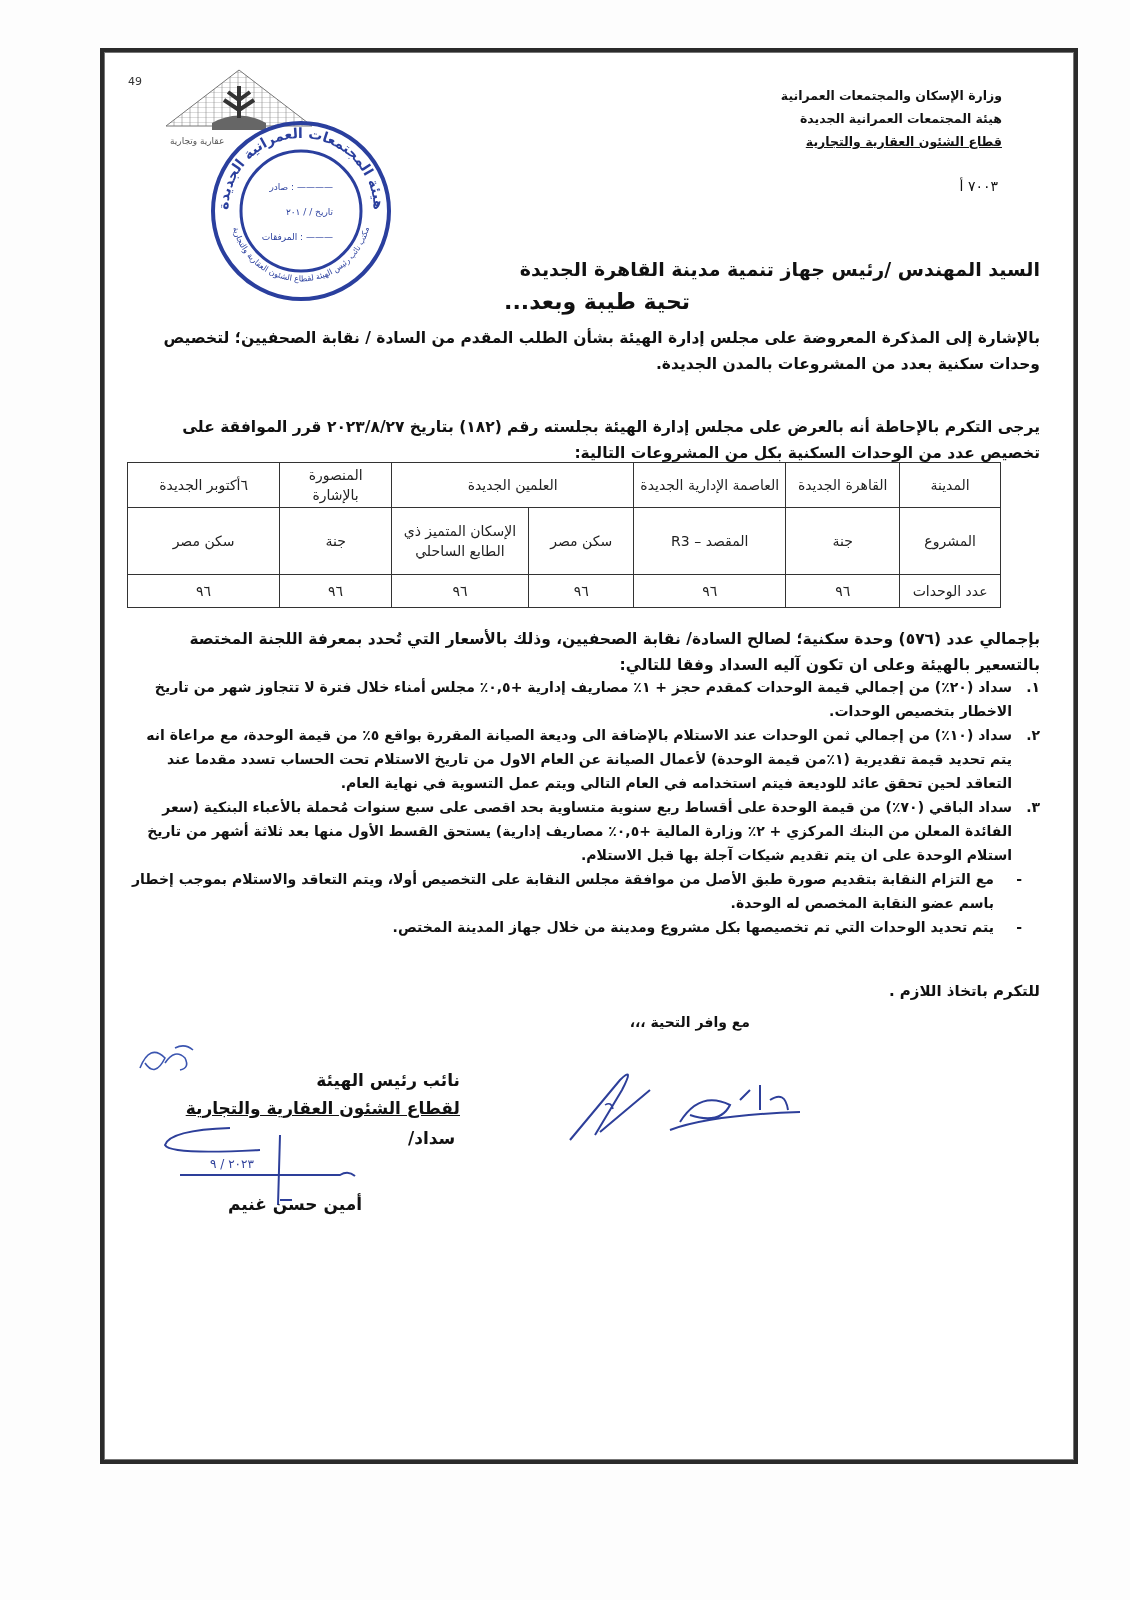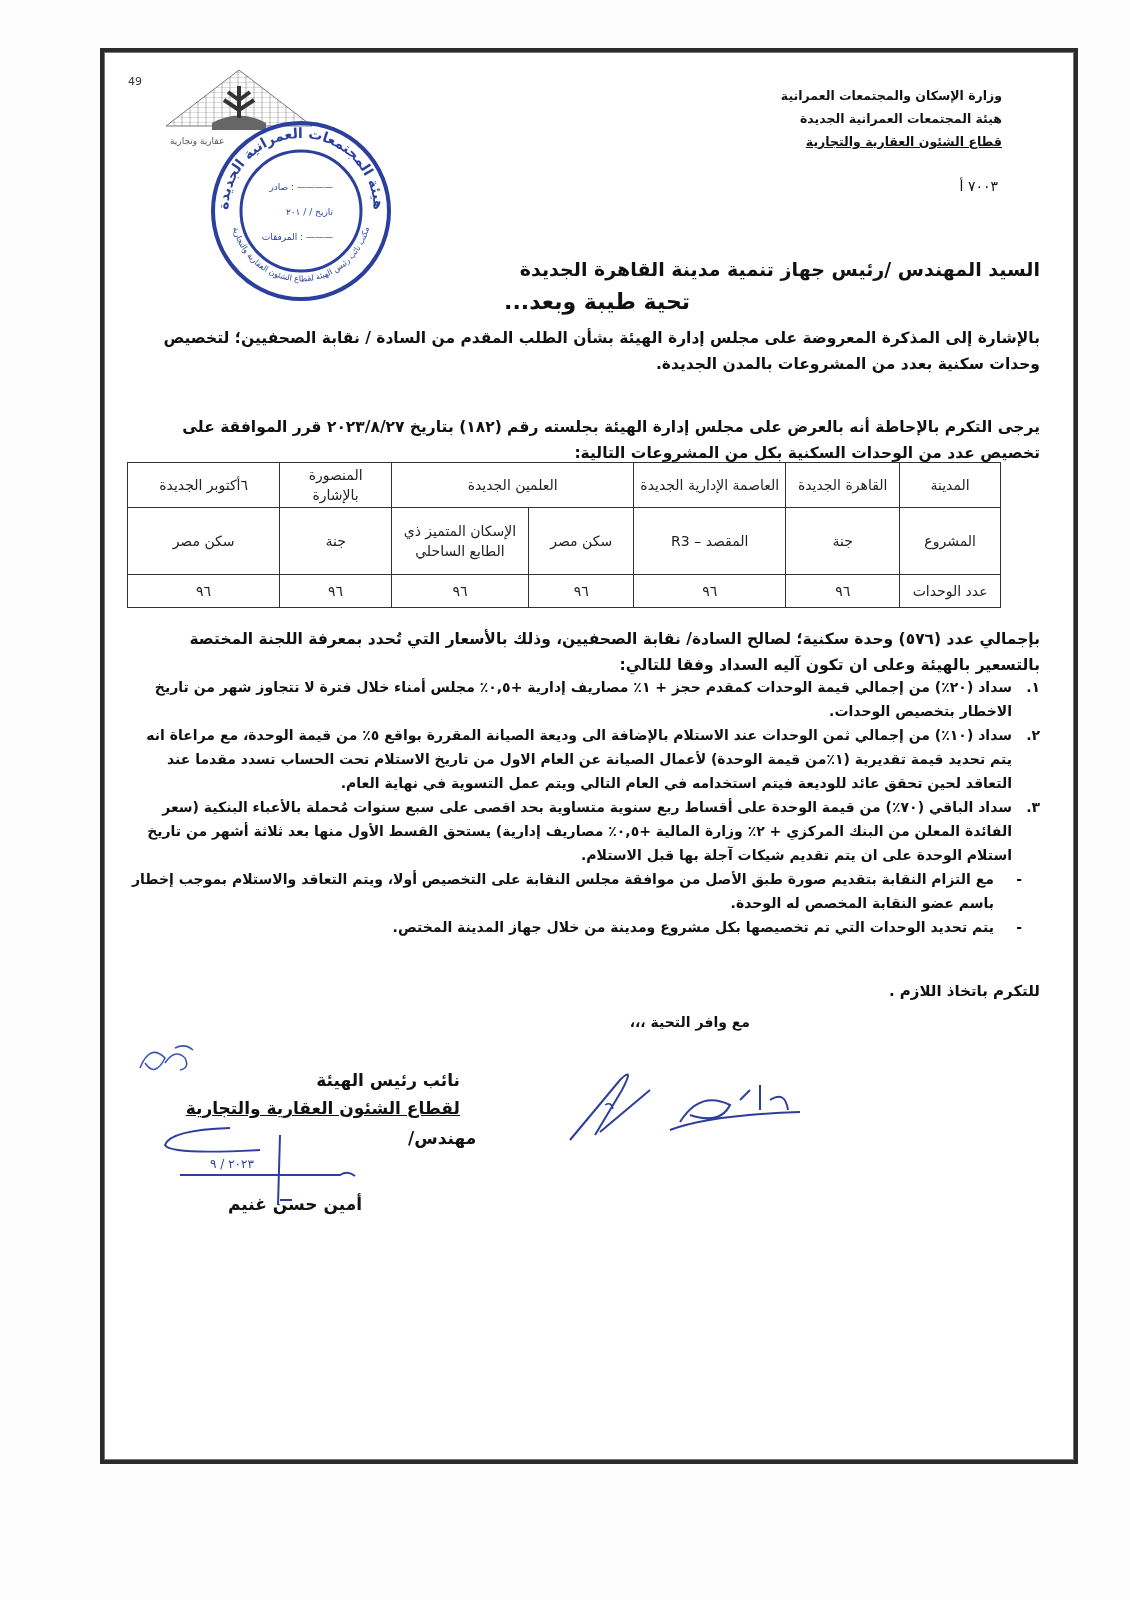--- a/index.html
+++ b/index.html
@@ -157,18 +157,18 @@
   <path d="M110 70 Q150 55 240 52 M120 62 Q140 30 170 45 Q160 65 130 55 M180 40 l10 -10 M200 25 v25 M210 40 q15 -10 18 10" stroke="#2d3f9a" stroke-width="2" fill="none"></path>
 </svg>
 
 <svg class="sig" style="left:130px; top:1038px; width:70px; height:45px" viewBox="0 0 70 45">
   <path d="M10 30 q10 -25 25 -10 q-10 20 -20 5 M35 25 q10 -15 20 -5 q5 10 -5 12 M45 10 q10 -5 18 2" stroke="#3b55b0" stroke-width="1.6" fill="none"></path>
 </svg>
 <div class="abs sig-title rtl">
   <div>نائب رئيس الهيئة</div>
   <div class="u">لقطاع الشئون العقارية والتجارية</div>
 </div>
-<div class="abs eng rtl">مهندس/</div>
+<div class="abs eng rtl">سداد/</div>
 <svg class="sig" style="left:150px; top:1120px; width:230px; height:90px" viewBox="0 0 230 90">
   <path d="M80 8 Q20 10 15 25 Q20 35 110 30 M30 55 L190 55 Q198 50 205 56 M130 15 L128 85 M130 80 l12 0" stroke="#2d3f9a" stroke-width="2" fill="none"></path>
   <text x="60" y="48" font-size="12" fill="#2d3f9a" font-family="DejaVu Sans, sans-serif">٢٠٢٣ / ٩</text>
 </svg>
 <div class="abs name rtl">أمين حسن غنيم</div>
 
 </body></html>

